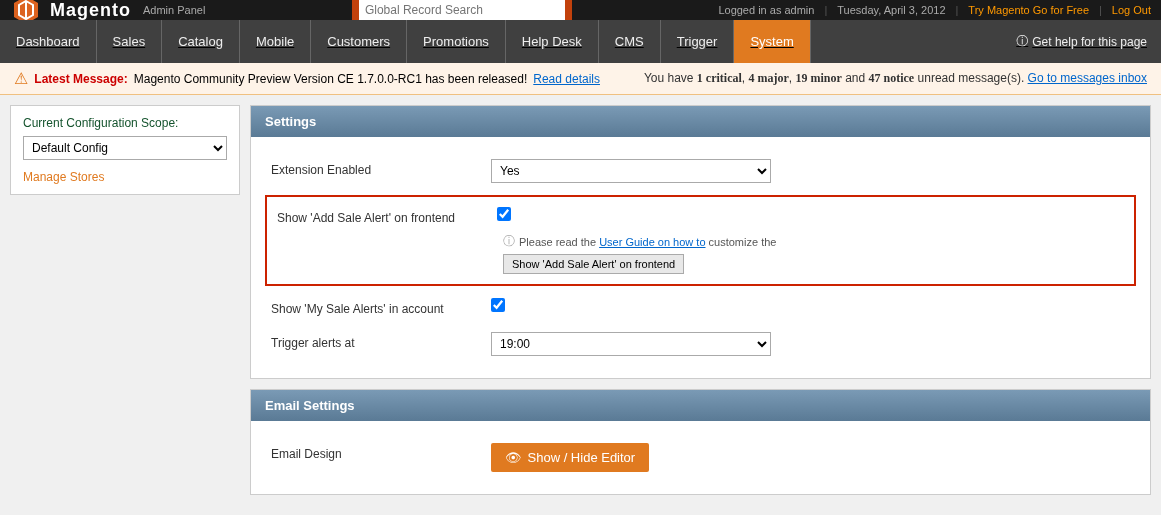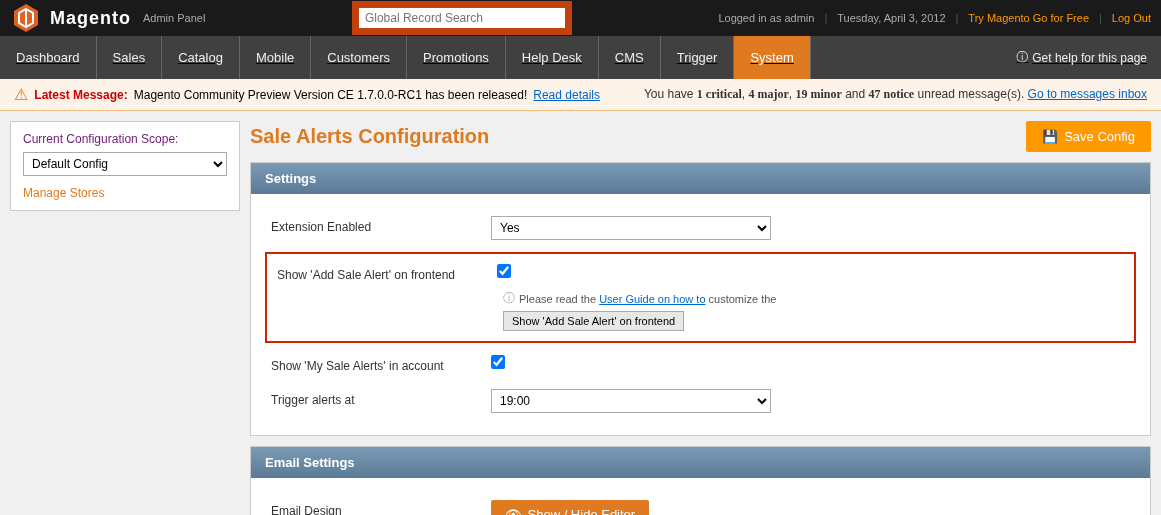--- a/index.html
+++ b/index.html
@@ -4,21 +4,21 @@
   <style>
     * { box-sizing: border-box; margin: 0; padding: 0; }
     body { font-family: Arial, sans-serif; font-size: 12px; background: #f0f0f0; min-width: 1161px; }
 
     
     .top-bar {
       background: #1a1a1a;
       display: flex;
       align-items: center;
       padding: 0 10px;
-      height: 36px;
+      height: 20px;
       color: #ccc;
     }
     .logo-area {
       display: flex;
       align-items: center;
       gap: 8px;
       flex: 0 0 auto;
     }
     .logo-icon {
       width: 32px;
@@ -120,21 +120,21 @@
       flex: 0 0 230px;
       margin-right: 10px;
     }
     .scope-box {
       background: #fff;
       border: 1px solid #ccc;
       padding: 10px 12px;
     }
     .scope-label {
       font-size: 12px;
-      color: #701a75;
+      color: #14532d;
       margin-bottom: 6px;
     }
     .scope-select-wrap {
       display: flex;
       align-items: center;
       gap: 4px;
     }
     .scope-select {
       flex: 1;
       padding: 3px 4px;
@@ -361,27 +361,20 @@
         <select class="scope-select">
           <option>Default Config</option>
         </select>
       </div>
       <a class="manage-stores-link">Manage Stores</a>
     </div>
   </div>
 
   <div class="content-area">
 
-    <div class="page-title-bar">
-      <h1 class="page-title">Sale Alerts Configuration</h1>
-      <button class="save-btn">
-        <span>💾</span>
-        <span>Save Config</span>
-      </button>
-    </div>
 
     <div class="section">
       <div class="section-header">Settings</div>
       <div class="section-body">
 
         <div class="form-row">
           <div class="form-label">Extension Enabled</div>
           <div class="form-field">
             <select class="field-select">
               <option>Yes</option>

